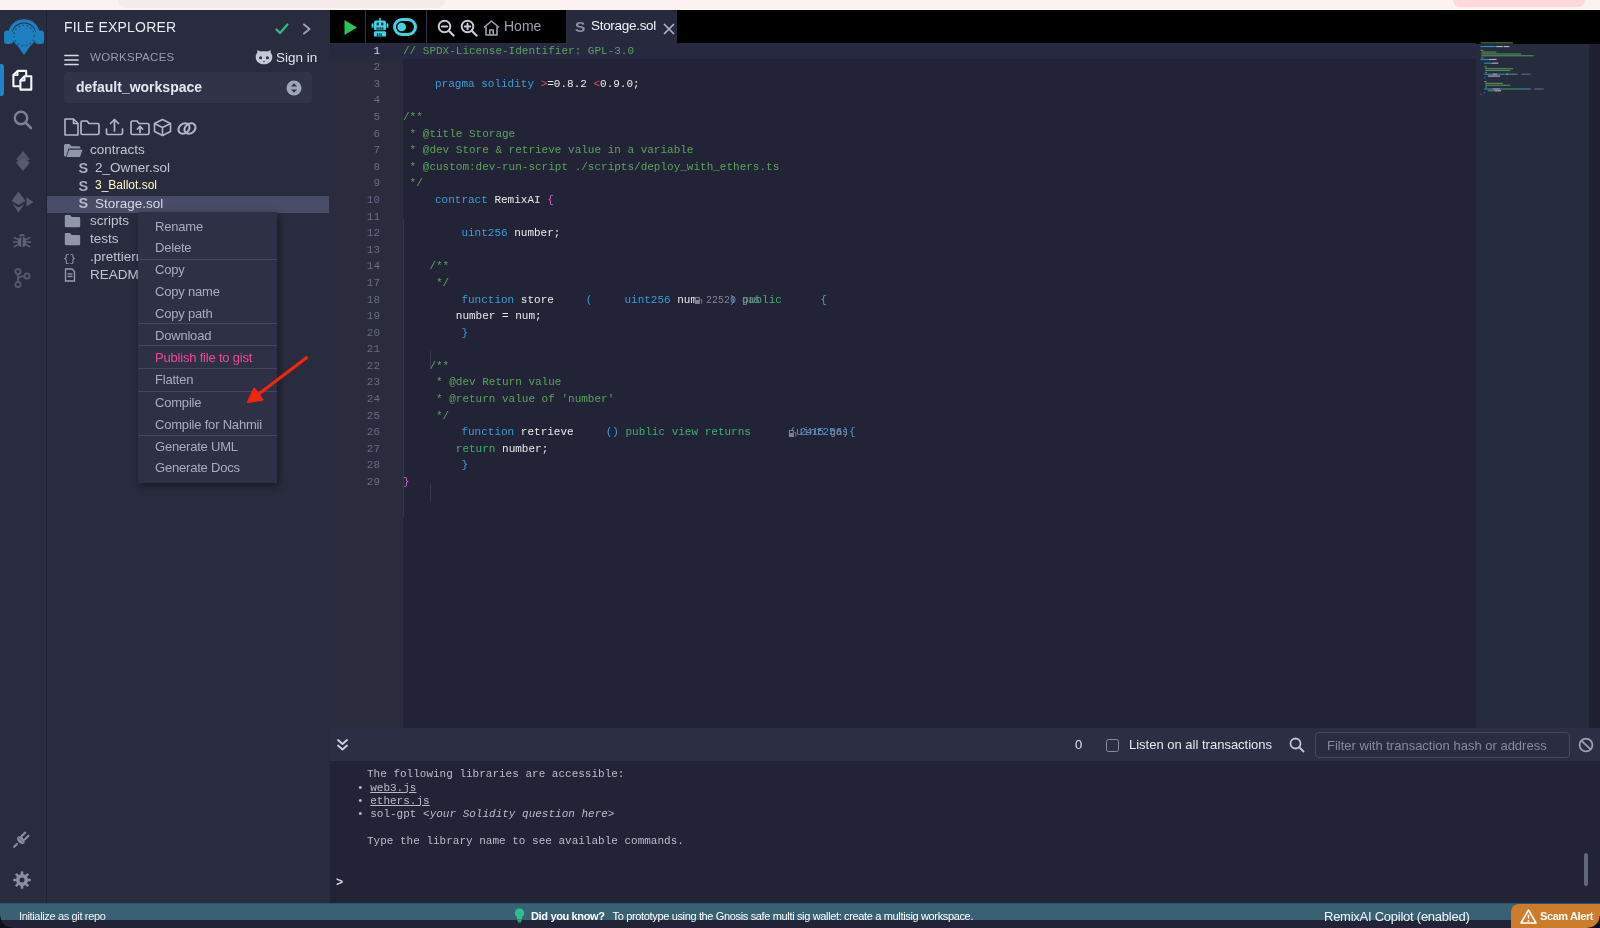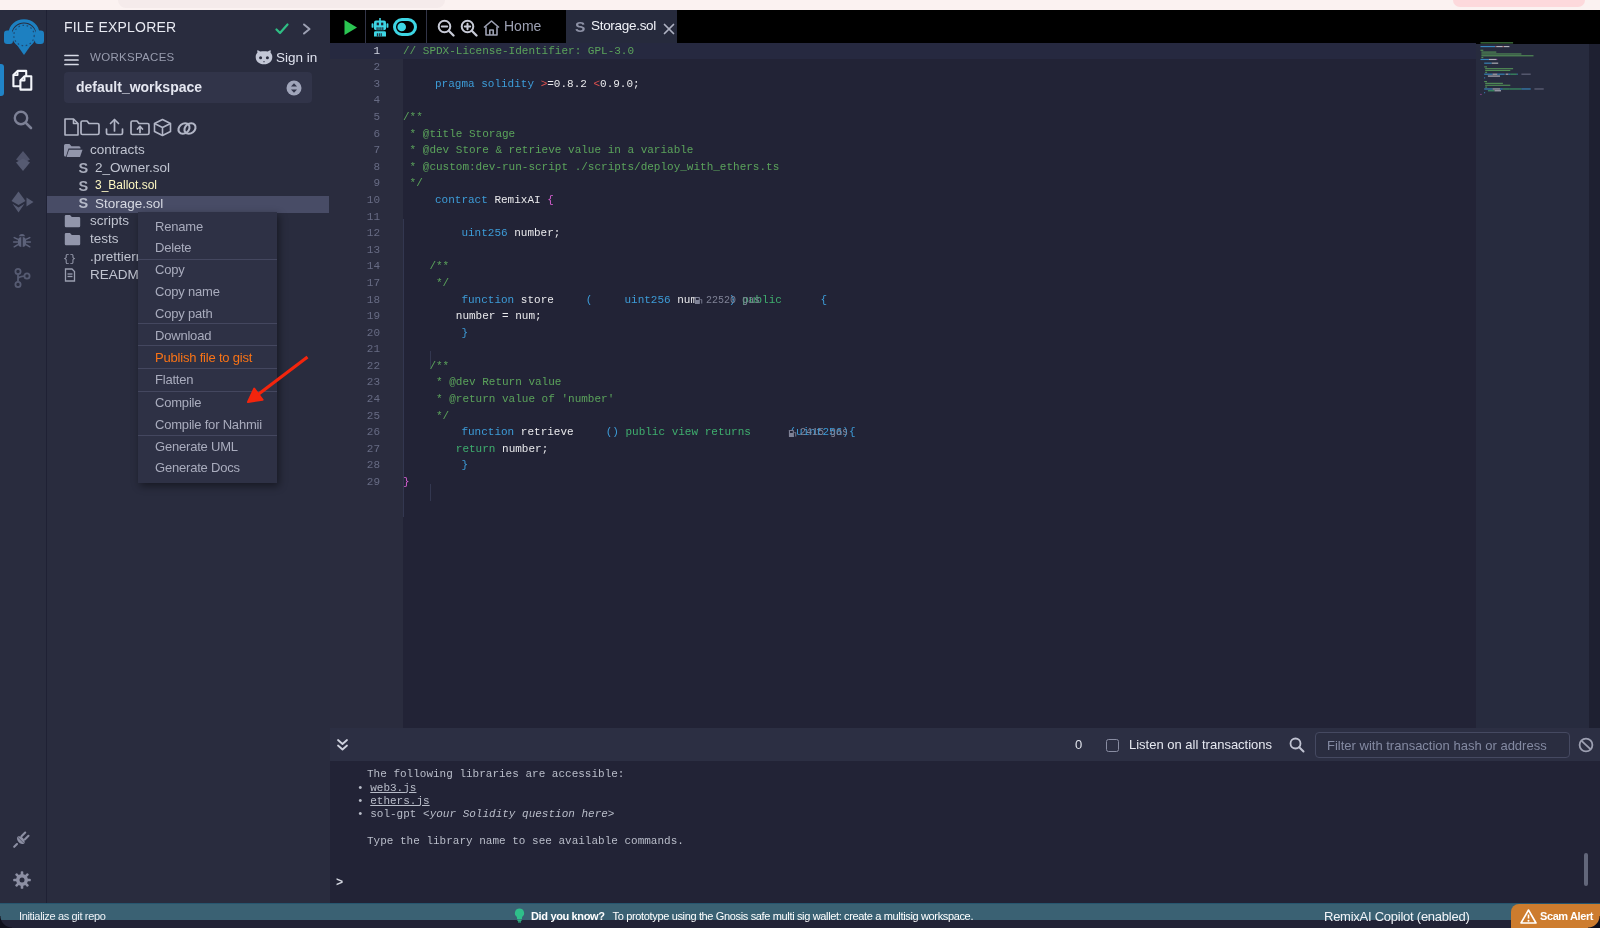--- a/index.html
+++ b/index.html
@@ -435,21 +435,21 @@
   <div class="abs" style="left:1588px;top:12px;width:12px;height:12px;background:radial-gradient(circle 12px at 0px 0px, rgba(0,0,0,0) 11px, #10101c 12px)"></div>
 </div>
 
 <div style="position:absolute;left:138px;top:211.5px;width:139px;height:271px;background:#2e3145;box-shadow:2px 3px 8px rgba(0,0,0,0.45);z-index:30">
     <div style="position:absolute;left:17px;top:7.3px;font-size:13px;letter-spacing:-0.2px;color:#a9acbd;white-space:nowrap">Rename</div>
     <div style="position:absolute;left:17px;top:28.8px;font-size:13px;letter-spacing:-0.2px;color:#a9acbd;white-space:nowrap">Delete</div>
     <div style="position:absolute;left:17px;top:50.8px;font-size:13px;letter-spacing:-0.2px;color:#a9acbd;white-space:nowrap">Copy</div>
     <div style="position:absolute;left:17px;top:72.5px;font-size:13px;letter-spacing:-0.2px;color:#a9acbd;white-space:nowrap">Copy name</div>
     <div style="position:absolute;left:17px;top:94.0px;font-size:13px;letter-spacing:-0.2px;color:#a9acbd;white-space:nowrap">Copy path</div>
     <div style="position:absolute;left:17px;top:116.0px;font-size:13px;letter-spacing:-0.2px;color:#a9acbd;white-space:nowrap">Download</div>
-    <div style="position:absolute;left:17px;top:138.5px;font-size:13px;letter-spacing:-0.2px;color:#f97316;white-space:nowrap">Publish file to gist</div>
+    <div style="position:absolute;left:17px;top:138.5px;font-size:13px;letter-spacing:-0.2px;color:#ec4899;white-space:nowrap">Publish file to gist</div>
     <div style="position:absolute;left:17px;top:160.8px;font-size:13px;letter-spacing:-0.2px;color:#a9acbd;white-space:nowrap">Flatten</div>
     <div style="position:absolute;left:17px;top:183.5px;font-size:13px;letter-spacing:-0.2px;color:#a9acbd;white-space:nowrap">Compile</div>
     <div style="position:absolute;left:17px;top:205.0px;font-size:13px;letter-spacing:-0.2px;color:#a9acbd;white-space:nowrap">Compile for Nahmii</div>
     <div style="position:absolute;left:17px;top:227.2px;font-size:13px;letter-spacing:-0.2px;color:#a9acbd;white-space:nowrap">Generate UML</div>
     <div style="position:absolute;left:17px;top:248.8px;font-size:13px;letter-spacing:-0.2px;color:#a9acbd;white-space:nowrap">Generate Docs</div>
     <div style="position:absolute;left:0;top:47.0px;width:139px;height:1px;background:#44475f"></div>
     <div style="position:absolute;left:0;top:111.0px;width:139px;height:1px;background:#44475f"></div>
     <div style="position:absolute;left:0;top:133.5px;width:139px;height:1px;background:#44475f"></div>
     <div style="position:absolute;left:0;top:156.5px;width:139px;height:1px;background:#44475f"></div>
     <div style="position:absolute;left:0;top:179.0px;width:139px;height:1px;background:#44475f"></div>

